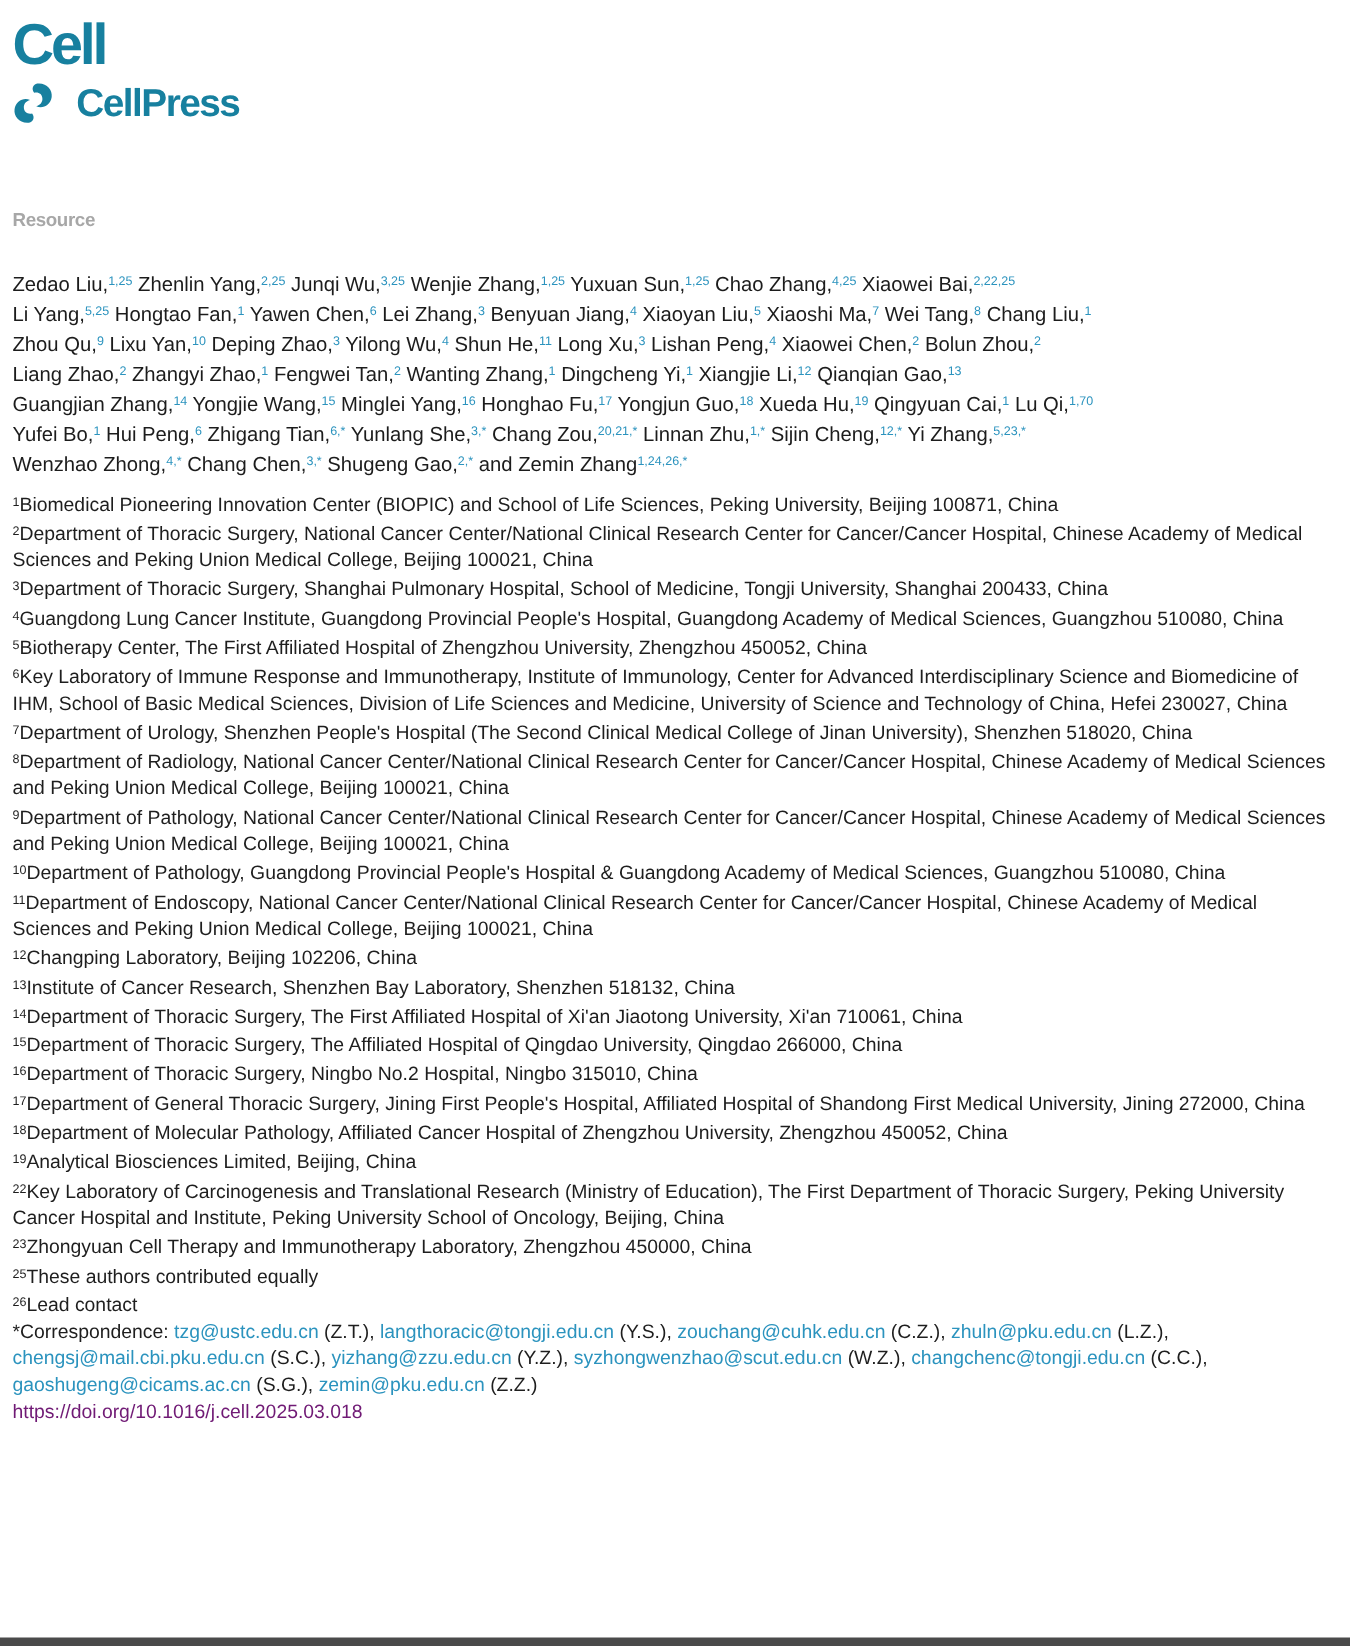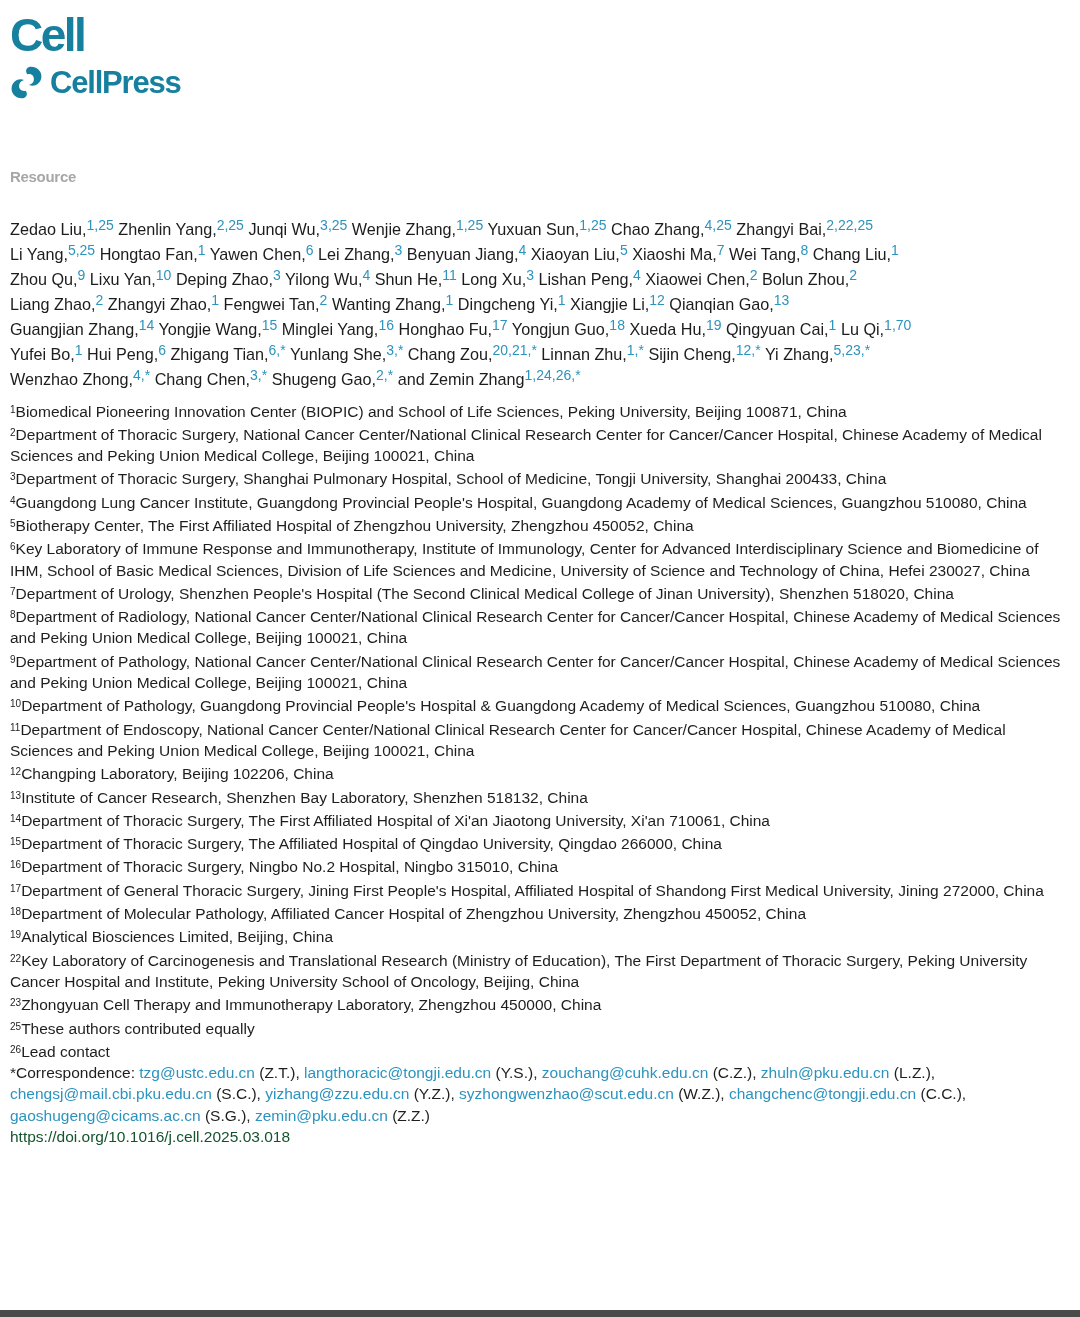--- a/index.html
+++ b/index.html
@@ -4,33 +4,33 @@
 <style>
   html,body{margin:0;padding:0;}
   body{
     width:1080px;height:1317px;background:#ffffff;overflow:hidden;position:relative;
     font-family:"Liberation Sans", sans-serif;color:#1e1e1e;
     -webkit-font-smoothing:antialiased;
   }
   .page{padding:12px 12px 0 10px;}
   .masthead{display:flex;justify-content:space-between;align-items:flex-start;flex-direction:column;}
   .cell-logo{font-size:46px;font-weight:bold;color:#17809f;letter-spacing:-2.5px;line-height:1.0;}
-  .cellpress{display:flex;align-items:center;gap:7px;margin-top:8px;margin-right:4px;}
+  .cellpress{display:flex;align-items:center;gap:18px;margin-top:8px;margin-right:4px;}
   .cellpress-word{font-size:31px;font-weight:bold;color:#17809f;letter-spacing:-1.2px;line-height:1;}
   .cellpress-icon{width:33px;height:33px;display:block;}
   .section-label{margin-top:70px;font-size:15px;font-weight:bold;color:#a7a7a7;letter-spacing:-0.3px;line-height:1.1;}
   .article-title{margin-top:5px;font-size:34.5px;font-weight:bold;color:#0f0f0f;letter-spacing:-0.6px;line-height:40px;}
   .author-block{margin-top:29px;font-size:16.2px;color:#1c1c1c;}
   .author-line{line-height:21px;white-space:nowrap;}
-  .author-block sup{color:#2b93be;font-size:14px;font-weight:normal;vertical-align:5px;letter-spacing:0;text-align:center;}
+  .author-block sup{color:#2b93be;font-size:10px;font-weight:normal;vertical-align:5px;letter-spacing:0;text-align:center;}
   .fineprint{margin-top:9px;font-size:15.5px;line-height:21.3px;color:#1e1e1e;}
   .affiliation{}
   .fineprint sup{color:#1e1e1e;font-size:10px;vertical-align:4px;}
   .email{color:#2b93be;}
-  .doi{color:#14532d;}
+  .doi{color:#701a75;}
   .footer-bar{position:absolute;left:0;bottom:0;width:1080px;height:7px;background:#4a4a4a;}
 </style>
 </head>
 <body>
 
 <div class="page">
 
   <div class="masthead">
     <div class="cell-logo">Cell</div>
     <div class="cellpress">
@@ -39,21 +39,21 @@
         <path fill="#17809f" d="M16 39c-9 1-15-6-14-13 1-8 9-12 15-9-4 1-6 4-6 7 0 5 4 7 8 6 3 4 1 8-3 9z"></path>
       </svg>
       <span class="cellpress-word">CellPress</span>
     </div>
   </div>
 
   <div class="section-label">Resource</div>
 
 
   <div class="author-block">
-      <div class="author-line"><span>Zedao Liu,</span><sup>1,25</sup> <span>Zhenlin Yang,</span><sup>2,25</sup> <span>Junqi Wu,</span><sup>3,25</sup> <span>Wenjie Zhang,</span><sup>1,25</sup> <span>Yuxuan Sun,</span><sup>1,25</sup> <span>Chao Zhang,</span><sup>4,25</sup> <span>Zhangyi Bai,</span><sup>2,22,25</sup> </div>
+      <div class="author-line"><span>Zedao Liu,</span><sup>1,25</sup> <span>Zhenlin Yang,</span><sup>2,25</sup> <span>Junqi Wu,</span><sup>3,25</sup> <span>Wenjie Zhang,</span><sup>1,25</sup> <span>Yuxuan Sun,</span><sup>1,25</sup> <span>Chao Zhang,</span><sup>4,25</sup> <span>Xiaowei Bai,</span><sup>2,22,25</sup> </div>
       <div class="author-line"><span>Li Yang,</span><sup>5,25</sup> <span>Hongtao Fan,</span><sup>1</sup> <span>Yawen Chen,</span><sup>6</sup> <span>Lei Zhang,</span><sup>3</sup> <span>Benyuan Jiang,</span><sup>4</sup> <span>Xiaoyan Liu,</span><sup>5</sup> <span>Xiaoshi Ma,</span><sup>7</sup> <span>Wei Tang,</span><sup>8</sup> <span>Chang Liu,</span><sup>1</sup> </div>
       <div class="author-line"><span>Zhou Qu,</span><sup>9</sup> <span>Lixu Yan,</span><sup>10</sup> <span>Deping Zhao,</span><sup>3</sup> <span>Yilong Wu,</span><sup>4</sup> <span>Shun He,</span><sup>11</sup> <span>Long Xu,</span><sup>3</sup> <span>Lishan Peng,</span><sup>4</sup> <span>Xiaowei Chen,</span><sup>2</sup> <span>Bolun Zhou,</span><sup>2</sup> </div>
       <div class="author-line"><span>Liang Zhao,</span><sup>2</sup> <span>Zhangyi Zhao,</span><sup>1</sup> <span>Fengwei Tan,</span><sup>2</sup> <span>Wanting Zhang,</span><sup>1</sup> <span>Dingcheng Yi,</span><sup>1</sup> <span>Xiangjie Li,</span><sup>12</sup> <span>Qianqian Gao,</span><sup>13</sup> </div>
       <div class="author-line"><span>Guangjian Zhang,</span><sup>14</sup> <span>Yongjie Wang,</span><sup>15</sup> <span>Minglei Yang,</span><sup>16</sup> <span>Honghao Fu,</span><sup>17</sup> <span>Yongjun Guo,</span><sup>18</sup> <span>Xueda Hu,</span><sup>19</sup> <span>Qingyuan Cai,</span><sup>1</sup> <span>Lu Qi,</span><sup>1,70</sup> </div>
       <div class="author-line"><span>Yufei Bo,</span><sup>1</sup> <span>Hui Peng,</span><sup>6</sup> <span>Zhigang Tian,</span><sup>6,*</sup> <span>Yunlang She,</span><sup>3,*</sup> <span>Chang Zou,</span><sup>20,21,*</sup> <span>Linnan Zhu,</span><sup>1,*</sup> <span>Sijin Cheng,</span><sup>12,*</sup> <span>Yi Zhang,</span><sup>5,23,*</sup> </div>
       <div class="author-line"><span>Wenzhao Zhong,</span><sup>4,*</sup> <span>Chang Chen,</span><sup>3,*</sup> <span>Shugeng Gao,</span><sup>2,*</sup> <span>and Zemin Zhang</span><sup>1,24,26,*</sup> </div>
     </div>
 
   <div class="fineprint">
     <div>

